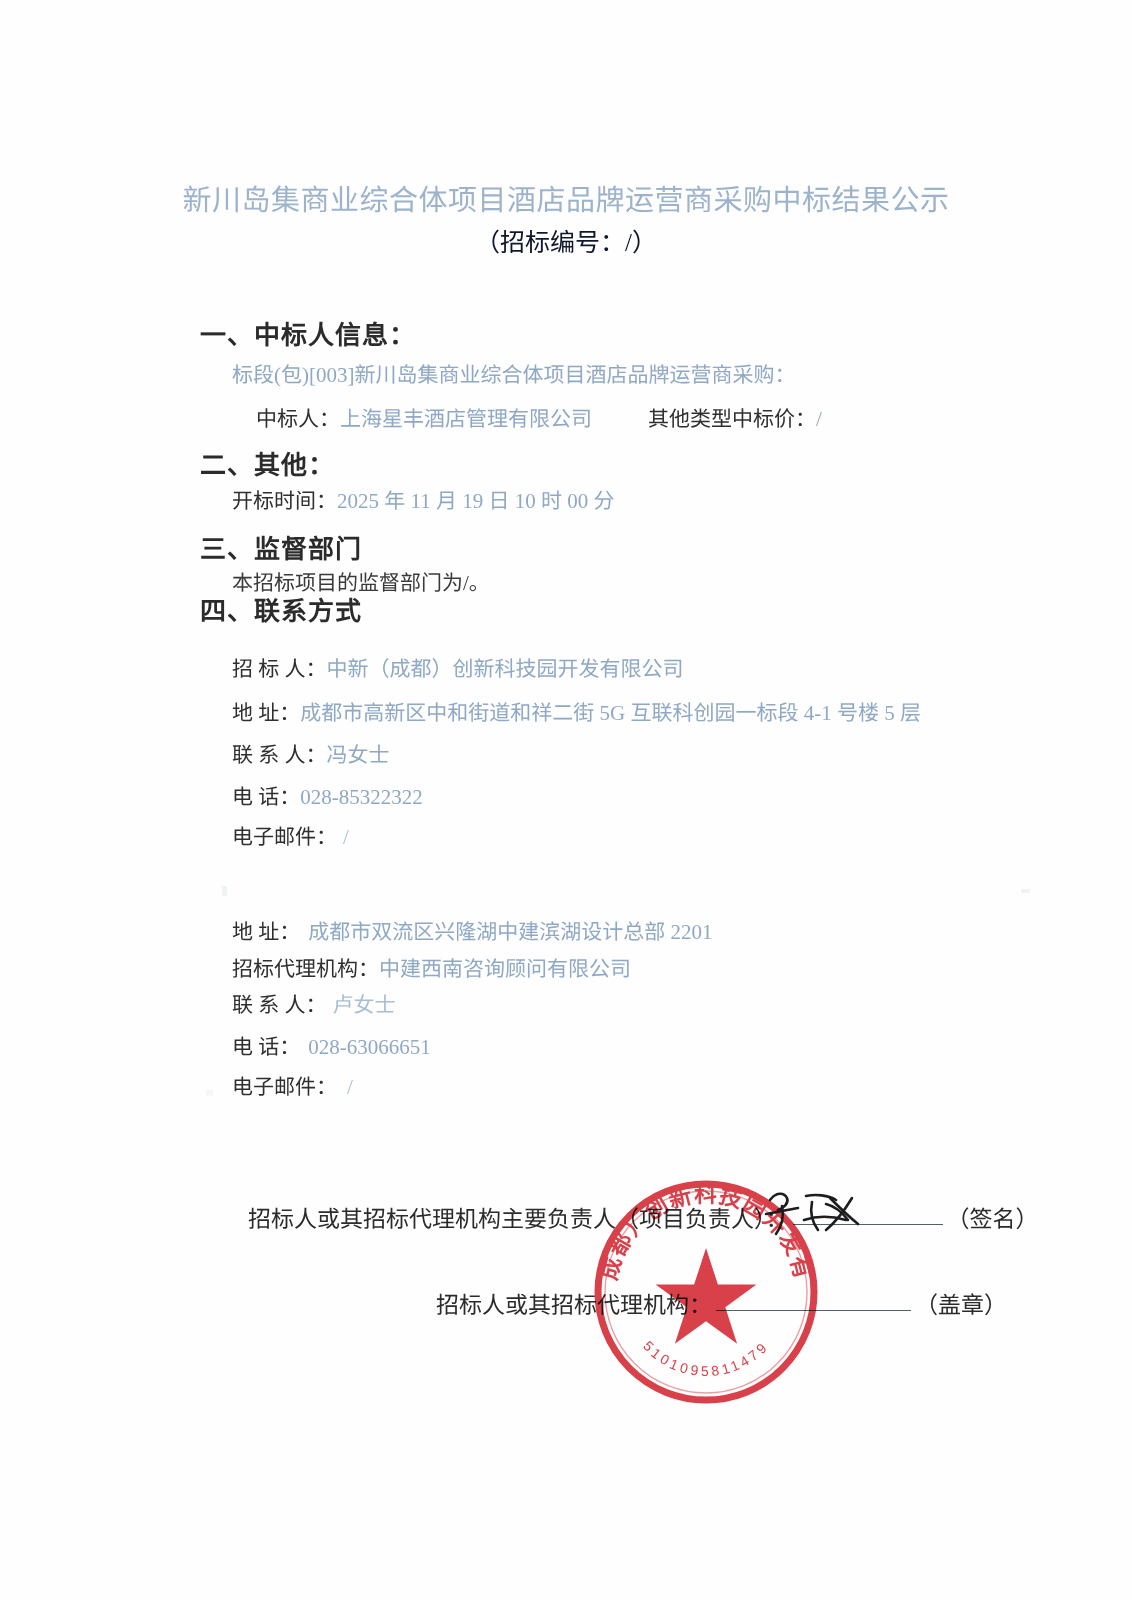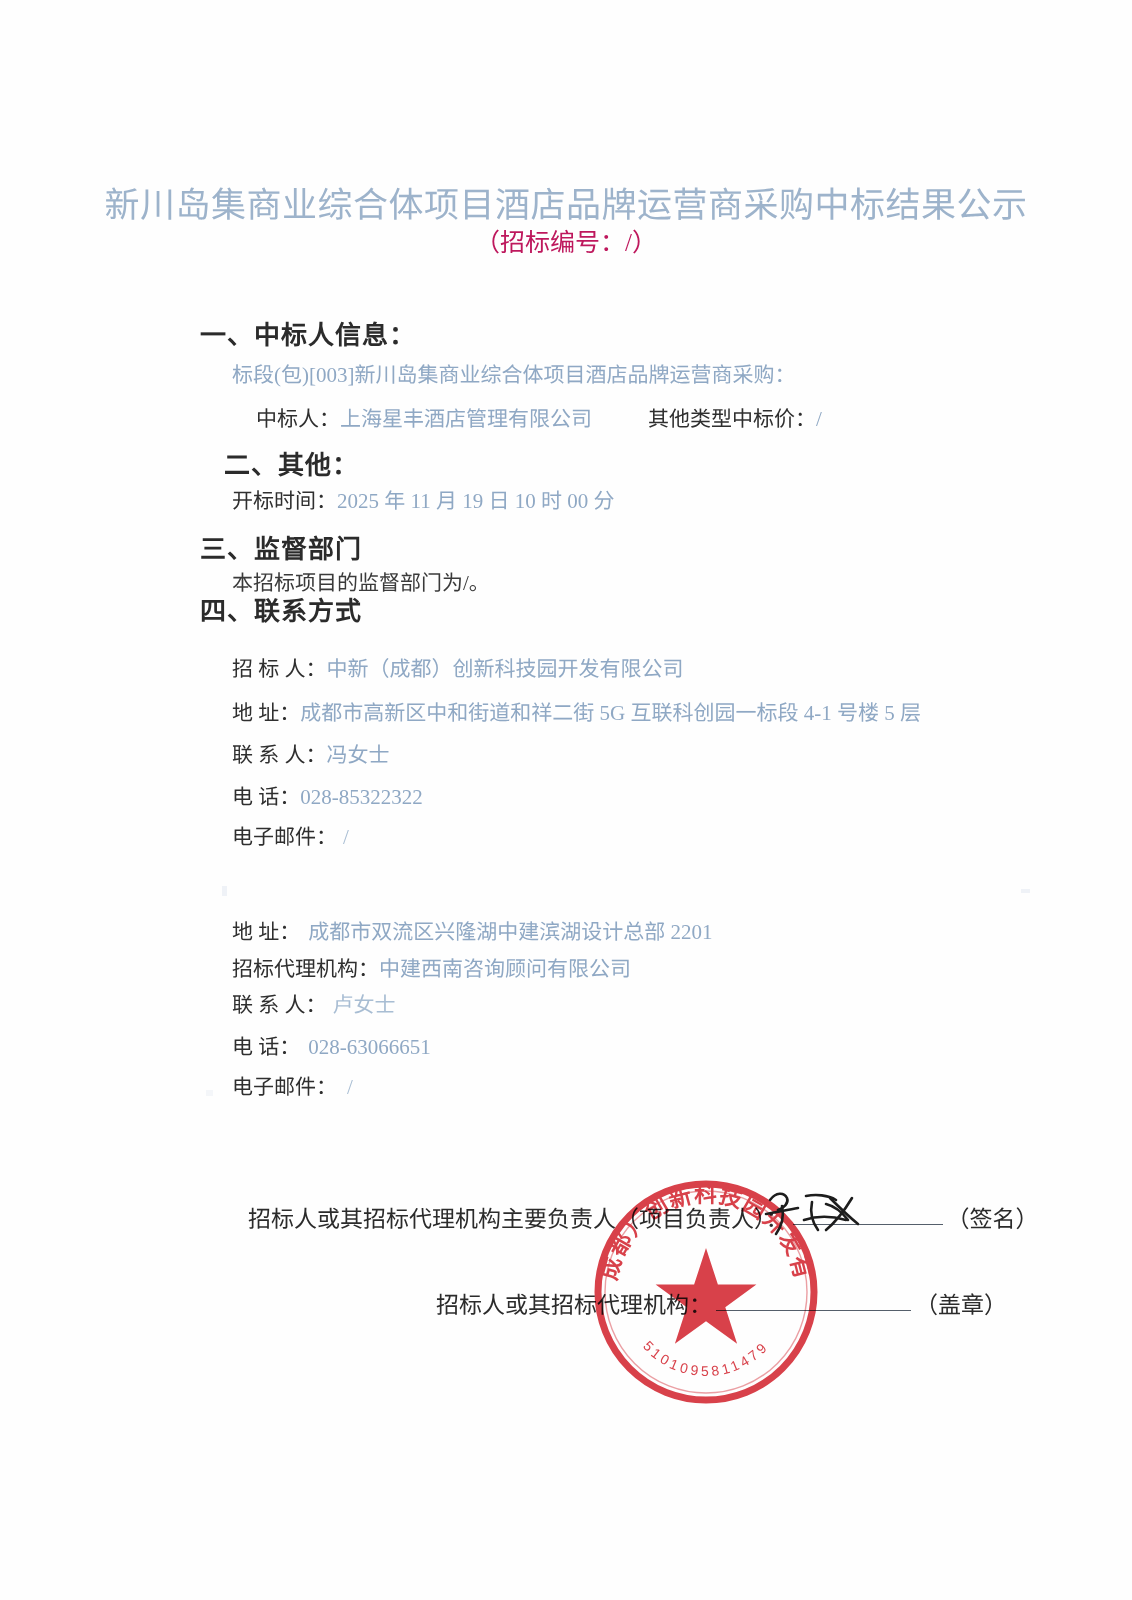--- a/index.html
+++ b/index.html
@@ -31,33 +31,33 @@
     opacity: .75;
     pointer-events: none;
   }
 
   
   .doc-title {
     position: absolute;
     left: 0; right: 0;
     top: 176px;
     text-align: center;
-    font-size: 35px;
+    font-size: 29px;
     letter-spacing: .5px;
     color: #9db3cb;
     font-family: "Liberation Serif", "DejaVu Serif", serif;
     white-space: nowrap;
   }
   .doc-subtitle {
     position: absolute;
     left: 0; right: 0;
     top: 222px;
     text-align: center;
     font-size: 25px;
-    color: #be185d;
+    color: #0f172a;
     white-space: nowrap;
   }
 
   
   .sec-head {
     position: absolute;
     left: 200px;
     font-size: 26px;
     font-weight: bold;
     color: #2b2b2b;
@@ -138,21 +138,21 @@
   <div class="doc-subtitle">（招标编号：/）</div>
 
   <div class="sec-head" style="top:314px;">一、中标人信息：</div>
 
   <div class="line" style="left:232px; top:364px;">标段(包)[003]新川岛集商业综合体项目酒店品牌运营商采购：</div>
 
   <div class="line" style="left:256px; top:408px;">
     <span class="lbl">中标人：</span><span class="val">上海星丰酒店管理有限公司</span><span class="sp" style="width:56px;"></span><span class="lbl">其他类型中标价：</span><span class="val">/</span>
   </div>
 
-  <div class="sec-head" style="top:444px;margin-left:24px;">二、其他：</div>
+  <div class="sec-head" style="top:444px;">二、其他：</div>
 
   <div class="line" style="left:232px; top:490px;">
     <span class="lbl">开标时间：</span><span class="val">2025 年 11 月 19 日 10 时 00 分</span>
   </div>
 
   <div class="sec-head" style="top:528px;">三、监督部门</div>
 
   <div class="line dark" style="left:232px; top:572px;">本招标项目的监督部门为/。</div>
 
   <div class="sec-head" style="top:590px;">四、联系方式</div>

